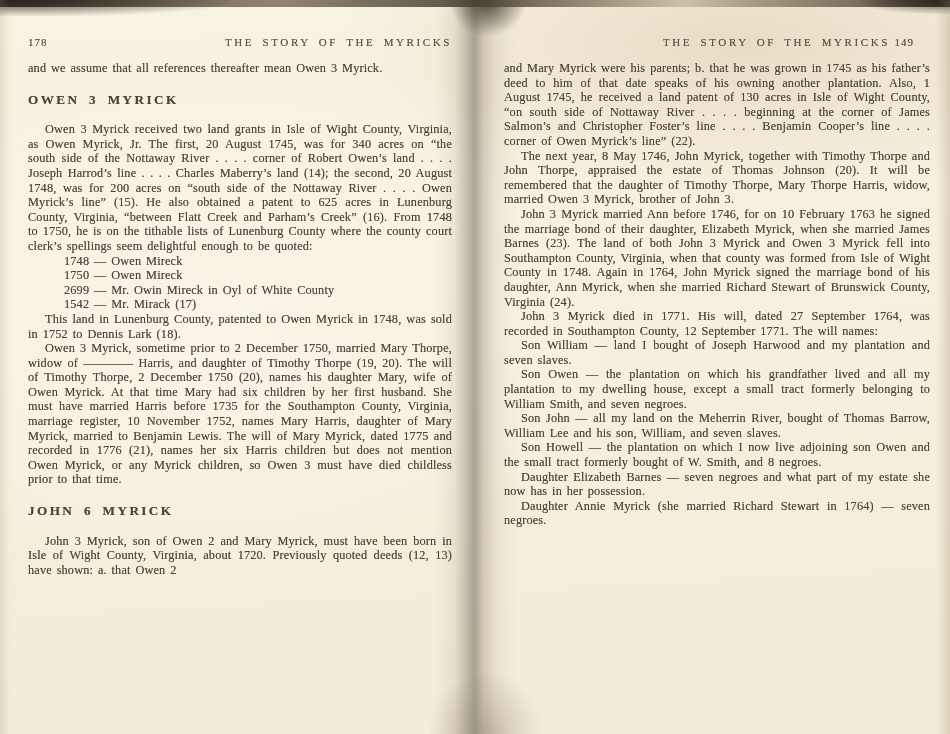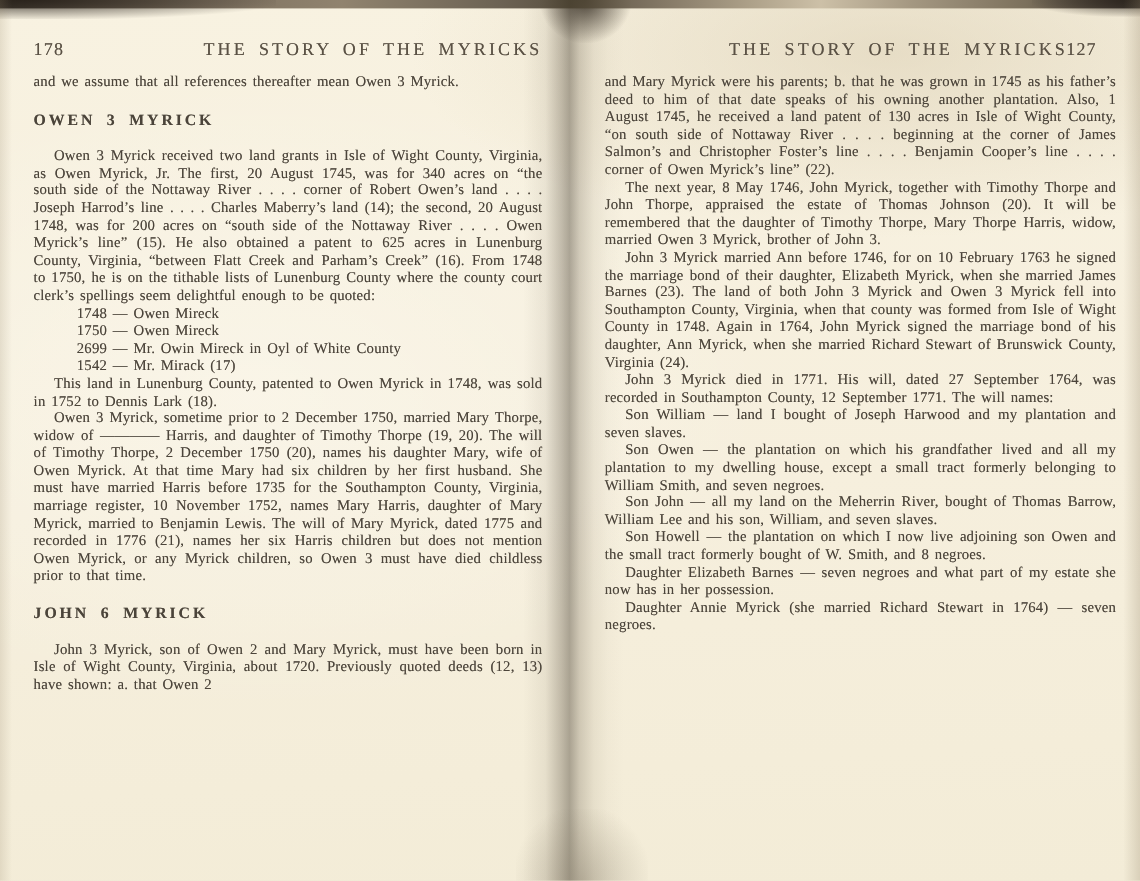--- a/index.html
+++ b/index.html
@@ -55,21 +55,21 @@
     color:#4b443a;
     font-size:12.3px;line-height:14.6px;
     text-shadow:0 0 .5px rgba(75,68,58,.55);
     letter-spacing:.15px;word-spacing:1.6px;
   }
   .page-left{left:28px;width:424px;}
   .page-right{left:504px;width:426px;}
 
   .running-head{
     position:relative;height:13px;margin-top:36px;margin-bottom:0;
-    font-size:15px;line-height:13px;letter-spacing:2.6px;
+    font-size:11px;line-height:13px;letter-spacing:2.6px;
     color:#5a5144;word-spacing:3px;
   }
   .running-head .head-title{display:block;text-align:right;}
   .page-left .folio{position:absolute;left:0;top:0;letter-spacing:1px;}
   .page-right .folio{position:absolute;right:16px;top:0;letter-spacing:1px;}
   .page-right .head-title{margin-right:40px;}
 
   .body-text{margin-top:12px;}
   .para{text-align:justify;margin:0;}
   .ind{text-indent:17px;}
@@ -104,21 +104,21 @@
       <p class="para ind">This land in Lunenburg County, patented to Owen Myrick in 1748, was sold in 1752 to Dennis Lark (18).</p>
       <p class="para ind">Owen 3 Myrick, sometime prior to 2 December 1750, married Mary Thorpe, widow of ———— Harris, and daughter of Timothy Thorpe (19, 20). The will of Timothy Thorpe, 2 December 1750 (20), names his daughter Mary, wife of Owen Myrick. At that time Mary had six children by her first husband. She must have married Harris before 1735 for the Southampton County, Virginia, marriage register, 10 November 1752, names Mary Harris, daughter of Mary Myrick, married to Benjamin Lewis. The will of Mary Myrick, dated 1775 and recorded in 1776 (21), names her six Harris children but does not mention Owen Myrick, or any Myrick children, so Owen 3 must have died childless prior to that time.</p>
       <h2 class="section-heading">JOHN 6 MYRICK</h2>
       <p class="para ind">John 3 Myrick, son of Owen 2 and Mary Myrick, must have been born in Isle of Wight County, Virginia, about 1720. Previously quoted deeds (12, 13) have shown: a. that Owen 2</p>
     </div>
   </div>
 
   <div class="page page-right">
     <div class="running-head">
       <span class="head-title">THE STORY OF THE MYRICKS</span>
-      <span class="folio">127</span>
+      <span class="folio">149</span>
     </div>
     <div class="body-text">
       <p class="para">and Mary Myrick were his parents; b. that he was grown in 1745 as his father’s deed to him of that date speaks of his owning another plantation. Also, 1 August 1745, he received a land patent of 130 acres in Isle of Wight County, “on south side of Nottaway River . . . . beginning at the corner of James Salmon’s and Christopher Foster’s line . . . . Benjamin Cooper’s line . . . . corner of Owen Myrick’s line” (22).</p>
       <p class="para ind">The next year, 8 May 1746, John Myrick, together with Timothy Thorpe and John Thorpe, appraised the estate of Thomas Johnson (20). It will be remembered that the daughter of Timothy Thorpe, Mary Thorpe Harris, widow, married Owen 3 Myrick, brother of John 3.</p>
       <p class="para ind">John 3 Myrick married Ann before 1746, for on 10 February 1763 he signed the marriage bond of their daughter, Elizabeth Myrick, when she married James Barnes (23). The land of both John 3 Myrick and Owen 3 Myrick fell into Southampton County, Virginia, when that county was formed from Isle of Wight County in 1748. Again in 1764, John Myrick signed the marriage bond of his daughter, Ann Myrick, when she married Richard Stewart of Brunswick County, Virginia (24).</p>
       <p class="para ind">John 3 Myrick died in 1771. His will, dated 27 September 1764, was recorded in Southampton County, 12 September 1771. The will names:</p>
       <p class="para ind">Son William — land I bought of Joseph Harwood and my plantation and seven slaves.</p>
       <p class="para ind">Son Owen — the plantation on which his grandfather lived and all my plantation to my dwelling house, except a small tract formerly belonging to William Smith, and seven negroes.</p>
       <p class="para ind">Son John — all my land on the Meherrin River, bought of Thomas Barrow, William Lee and his son, William, and seven slaves.</p>
       <p class="para ind">Son Howell — the plantation on which I now live adjoining son Owen and the small tract formerly bought of W. Smith, and 8 negroes.</p>

